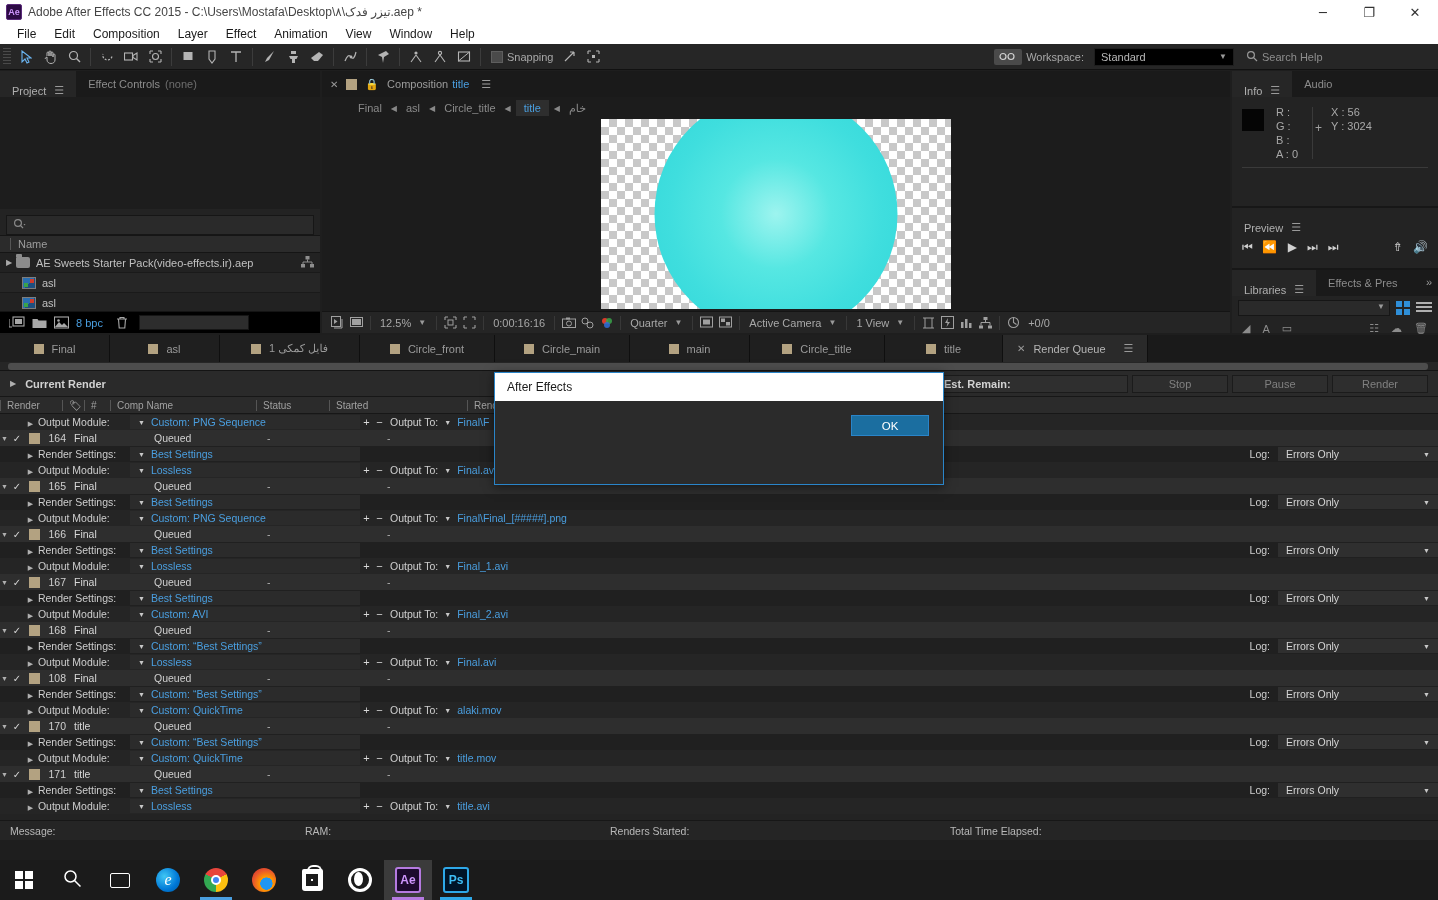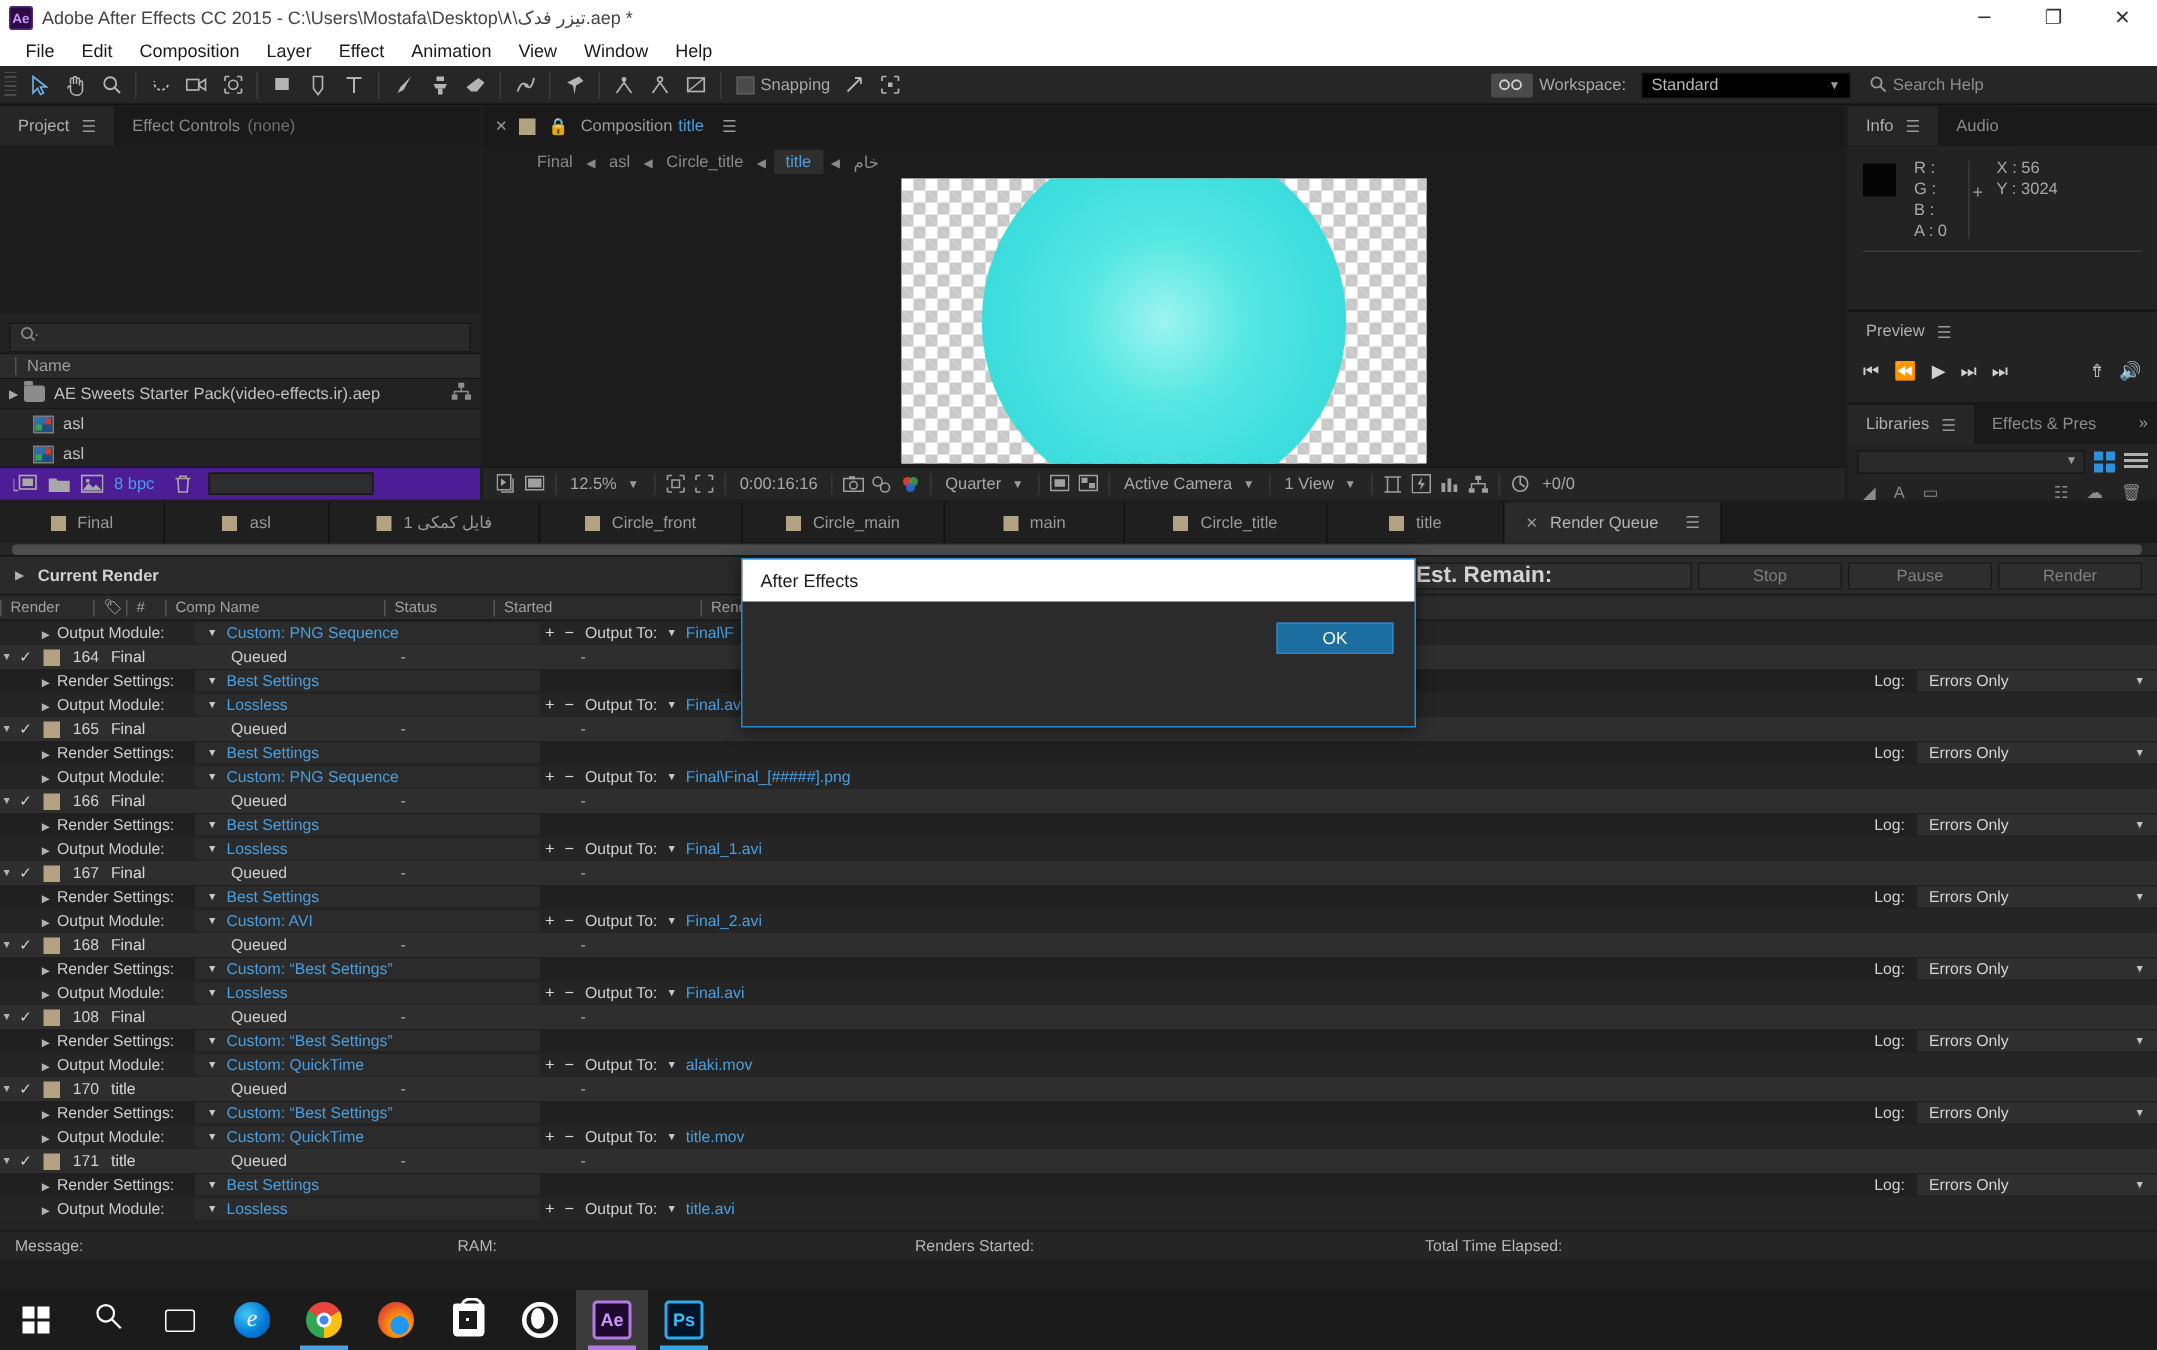--- a/index.html
+++ b/index.html
@@ -68,21 +68,21 @@
     padding-left: 20px; position: relative; margin-left: 8px; margin-right: 6px;
   }
 
   
   .project-panel { position: absolute; left: 0; top: 71px; width: 320px; height: 262px; background: #232323; }
   .panel-tabs { display: flex; height: 26px; background: #1a1a1a; }
   .panel-tab {
     height: 26px; display: flex; align-items: center; padding: 0 12px;
     font-size: 11px; color: #8c8c8c; background: #1a1a1a; cursor: default;
   }
-  .panel-tab.active { background: #262626; color: #b0b0b0; }
+  .panel-tab.active { background: #262626; color: #b0b0b0; align-items: flex-end; }
   .panel-tab .hamburger { margin-left: 8px; color: #9a9a9a; font-size: 11px; }
   .panel-tab .dim { color: #6e6e6e; margin-left: 5px; }
   .proj-body { height: 112px; background: #1d1d1d; }
   .proj-search {
     margin: 6px 6px 0 6px; height: 20px; background: #2a2a2a; border: 1px solid #161616;
     display: flex; align-items: center; padding: 0 6px; color: #7b7b7b; font-size: 11px;
   }
   .proj-colhdr {
     height: 18px; background: #2b2b2b; border-top: 1px solid #151515; border-bottom: 1px solid #151515;
     display: flex; align-items: center; padding-left: 10px; font-size: 11px; color: #9d9d9d;
@@ -96,21 +96,21 @@
   .disc-tri { width: 10px; color: #aaa; font-size: 8px; }
   .folder-ic { width: 14px; height: 11px; background: #8c8c8c; border-radius: 1px 2px 2px 2px; margin-right: 6px; position: relative; }
   .folder-ic:before{content:"";position:absolute;top:-3px;left:0;width:6px;height:3px;background:#8c8c8c;border-radius:1px 1px 0 0;}
   .comp-ic { width: 14px; height: 12px; margin: 0 6px 0 16px;
     background: linear-gradient(135deg,#2a6fb0 0 50%, #1e4f80 50% 100%);
     border: 1px solid #7d7d7d; position: relative; }
   .comp-ic:after{content:"";position:absolute;right:1px;top:1px;width:4px;height:4px;background:#d03b2a;}
   .comp-ic:before{content:"";position:absolute;left:1px;bottom:1px;width:4px;height:4px;background:#3aa34a;}
   .net-ic { margin-left: auto; margin-right: 6px; color: #8e8e8e; font-size: 10px; }
   .proj-footer {
-    position: absolute; bottom: 0; left: 0; width: 320px; height: 22px; background: #4c1d95;
+    position: absolute; bottom: 0; left: 0; width: 320px; height: 22px; background: #000000;
     display: flex; align-items: center; padding-left: 6px; border-top: 1px solid #141414;
   }
   .pf-icon { width: 22px; height: 16px; display:flex;align-items:center;justify-content:center; color:#a8a8a8; font-size:11px; }
   .bpc { color: #4a9fe0; font-size: 11px; margin: 0 8px 0 4px; }
   .pf-field { width: 110px; height: 15px; background: #2d2d2d; border: 1px solid #161616; margin-left: 6px; }
 
   
   .comp-panel { position: absolute; left: 322px; top: 71px; width: 908px; height: 262px; background: #1c1c1c; }
   .comp-tabbar { height: 26px; background: #1a1a1a; display: flex; align-items: center; padding-left: 8px; }
   .ct-close { color: #9a9a9a; font-size: 10px; margin-right: 8px; }
@@ -190,21 +190,21 @@
     height: 26px; background: #2a2a2a; display: flex; align-items: center; padding-left: 10px;
     border-bottom: 1px solid #171717;
   }
   .rq-cr-tri { color: #b0b0b0; font-size: 8px; margin-right: 9px; }
   .rq-cr-label { font-size: 11px; color: #d2d2d2; font-weight: bold; }
   .rq-est {
     margin-left: auto; display: flex; align-items: center; height: 26px;
   }
   .est-field {
     width: 195px; height: 18px; background: #2f2f2f; border: 1px solid #1b1b1b;
-    display: flex; align-items: center; padding-left: 10px; font-size: 15px; color: #d2d2d2; font-weight: bold;
+    display: flex; align-items: center; padding-left: 10px; font-size: 11px; color: #d2d2d2; font-weight: bold;
   }
   .rq-btn {
     width: 96px; height: 18px; background: #2e2e2e; border: 1px solid #1b1b1b; margin-left: 4px;
     display: flex; align-items: center; justify-content: center; font-size: 11px; color: #808080;
   }
   .rq-btn.last { margin-right: 10px; }
   .rq-colhdr {
     height: 17px; background: #2b2b2b; display: flex; align-items: center;
     border-bottom: 1px solid #171717; font-size: 10px; color: #a0a0a0;
   }

